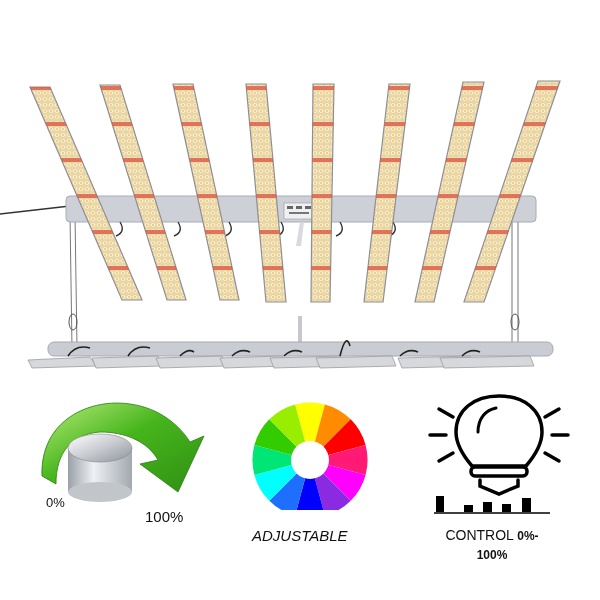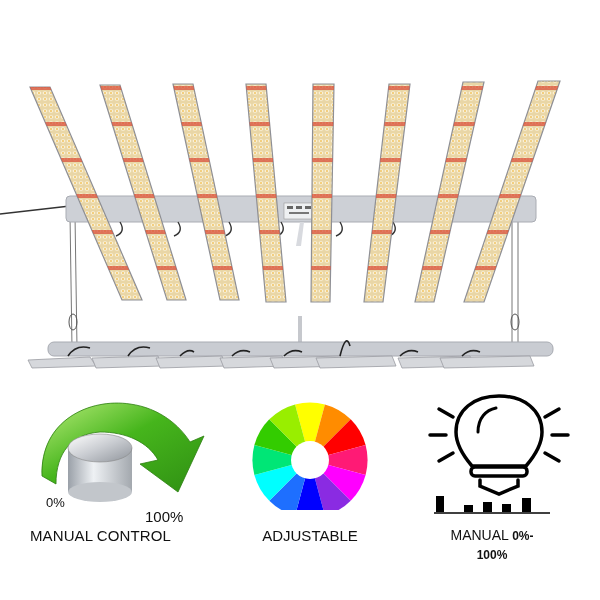--- a/index.html
+++ b/index.html
@@ -3,21 +3,21 @@
   <meta charset="utf-8">
   <style>
     html, body { margin: 0; padding: 0; background: #ffffff; }
     body { width: 600px; height: 600px; position: relative; overflow: hidden; font-family: "Liberation Sans", sans-serif; }
     .abs { position: absolute; }
     svg { display: block; }
     .label { position: absolute; color: #111; font-family: "Liberation Sans", sans-serif; white-space: nowrap; }
     .lbl-pct0 { left: 46px; top: 495px; font-size: 13px; }
     .lbl-pct100 { left: 145px; top: 508px; font-size: 15px; }
     .lbl-manual { left: 30px; top: 527px; font-size: 15px; letter-spacing: 0.1px; }
-    .lbl-adj { left: 254px; top: 526px; font-size: 15px; text-align: center; width: 116px; line-height: 19px; }
+    .lbl-adj { left: 254px; top: 526px; font-size: 15px; text-align: left; width: 116px; line-height: 19px; font-style: italic; }
     .lbl-dim { left: 440px; top: 526px; font-size: 14px; line-height: 18px; text-align: center; width: 120px; }
     .lbl-dim b { font-size: 12px; }
   </style>
 </head>
 <body>
 
 <div class="abs" style="left:0;top:0;width:600px;height:380px;">
   <svg width="600" height="380" viewBox="0 0 600 380">
     <defs>
       <pattern id="leds" width="6" height="6" patternUnits="userSpaceOnUse">
@@ -125,21 +125,20 @@
     </defs>
 
     <path d="M42 96 C40 40 90 18 130 24 C160 28 180 46 190 62 L204 56 L178 112 L140 84 L158 80 C148 62 126 52 100 52 C72 54 56 72 56 104 Z" fill="url(#arrowG)" stroke="#2c7f10" stroke-width="0.8"></path>
 
     <rect x="68" y="68" width="64" height="44" fill="url(#knobSide)"></rect>
     <ellipse cx="100" cy="112" rx="32" ry="10" fill="#c2c6cb"></ellipse>
     <ellipse cx="100" cy="68" rx="32" ry="14" fill="url(#knobTop)" stroke="#888" stroke-width="0.6"></ellipse>
   </svg>
   <span class="label lbl-pct0" style="left:46px;top:115px;">0%</span>
   <span class="label lbl-pct100" style="left:145px;top:128px;">100%</span>
-  <span class="label lbl-manual" style="left:30px;top:147px;">MANUAL CONTROL</span>
 </div>
 
 <div class="abs" style="left:230px;top:380px;width:160px;height:190px;">
   <svg width="160" height="130" viewBox="0 0 160 130" style="position:absolute;left:0;top:0;">
     <g transform="translate(80,80)">
       <path d="M0 0 L-14.9 -55.6 A57.6 57.6 0 0 1 14.9 -55.6 Z" fill="#ffff00"></path>
       <path d="M0 0 L14.9 -55.6 A57.6 57.6 0 0 1 40.7 -40.7 Z" fill="#ff8c00"></path>
       <path d="M0 0 L40.7 -40.7 A57.6 57.6 0 0 1 55.6 -14.9 Z" fill="#ff0000"></path>
       <path d="M0 0 L55.6 -14.9 A57.6 57.6 0 0 1 55.6 14.9 Z" fill="#ff1a75"></path>
       <path d="M0 0 L55.6 14.9 A57.6 57.6 0 0 1 40.7 40.7 Z" fill="#ff00ff"></path>
@@ -178,16 +177,16 @@
     <g fill="#000">
       <rect x="26" y="116" width="8" height="16"></rect>
       <rect x="54" y="125" width="9" height="7"></rect>
       <rect x="73" y="122" width="9" height="10"></rect>
       <rect x="92" y="124" width="9" height="8"></rect>
       <rect x="112" y="118" width="9" height="14"></rect>
     </g>
     <line x1="24" y1="133" x2="140" y2="133" stroke="#000" stroke-width="1.6"></line>
   </svg>
   <div class="label lbl-dim" style="left:22px;top:146px;">
-    <div><span>MANUAL</span> <b>0%-</b></div>
+    <div><span>CONTROL</span> <b>0%-</b></div>
     <div><b>100%</b></div>
   </div>
 </div>
 
 </body></html>

